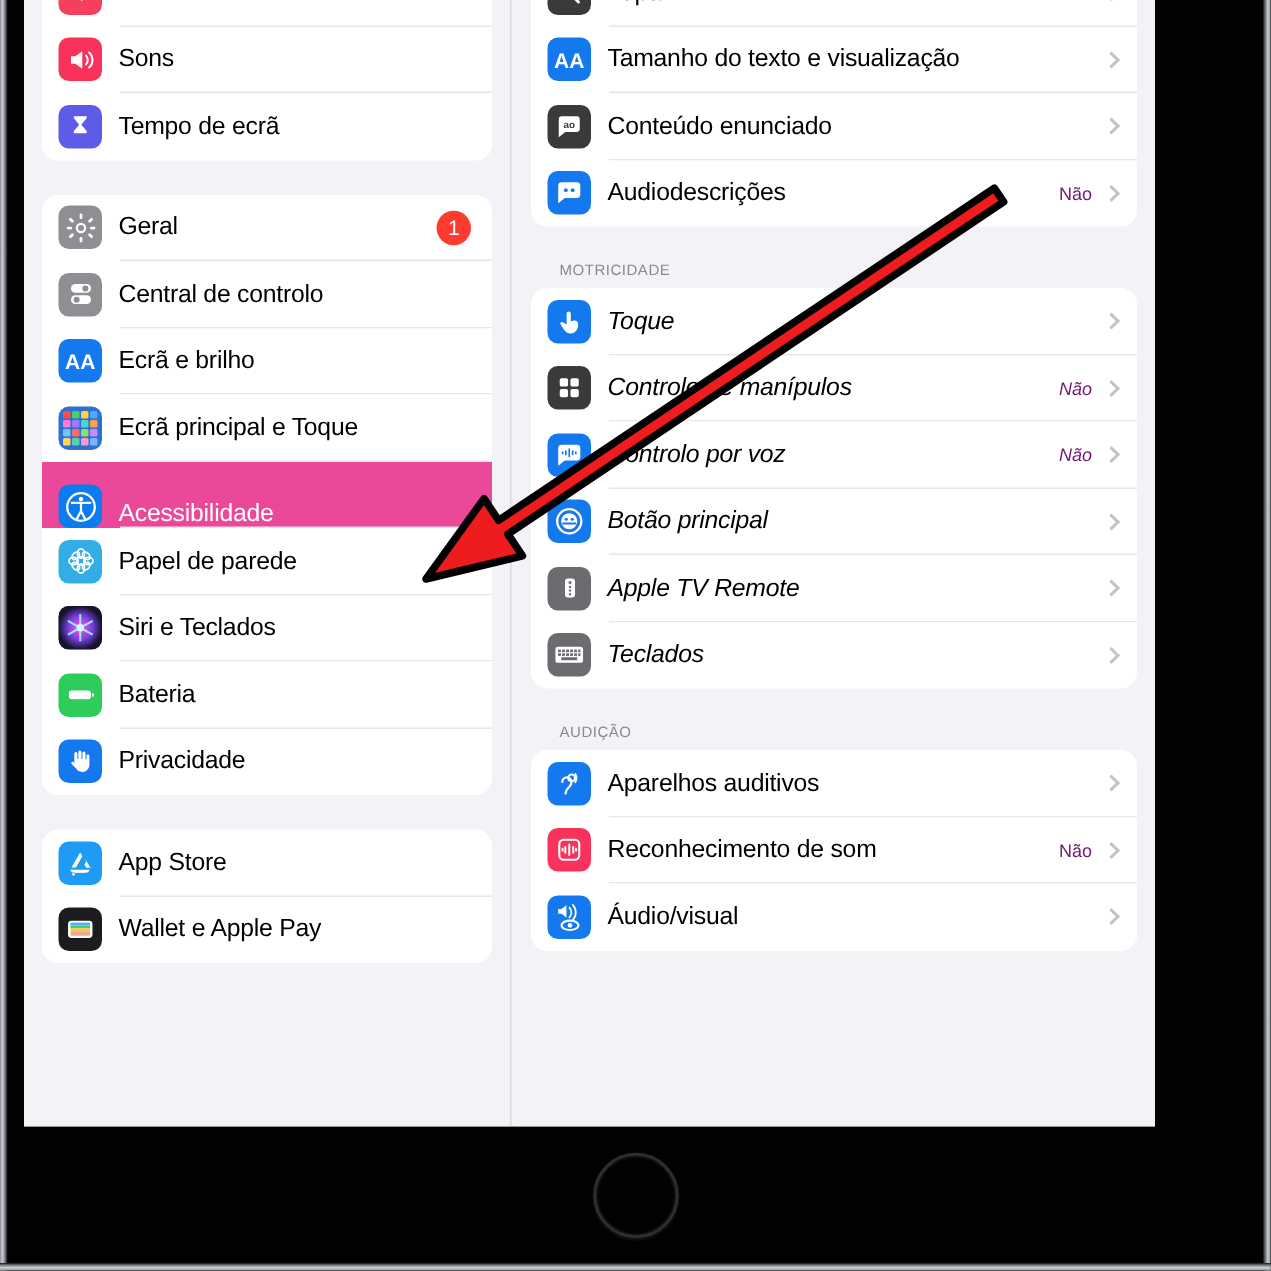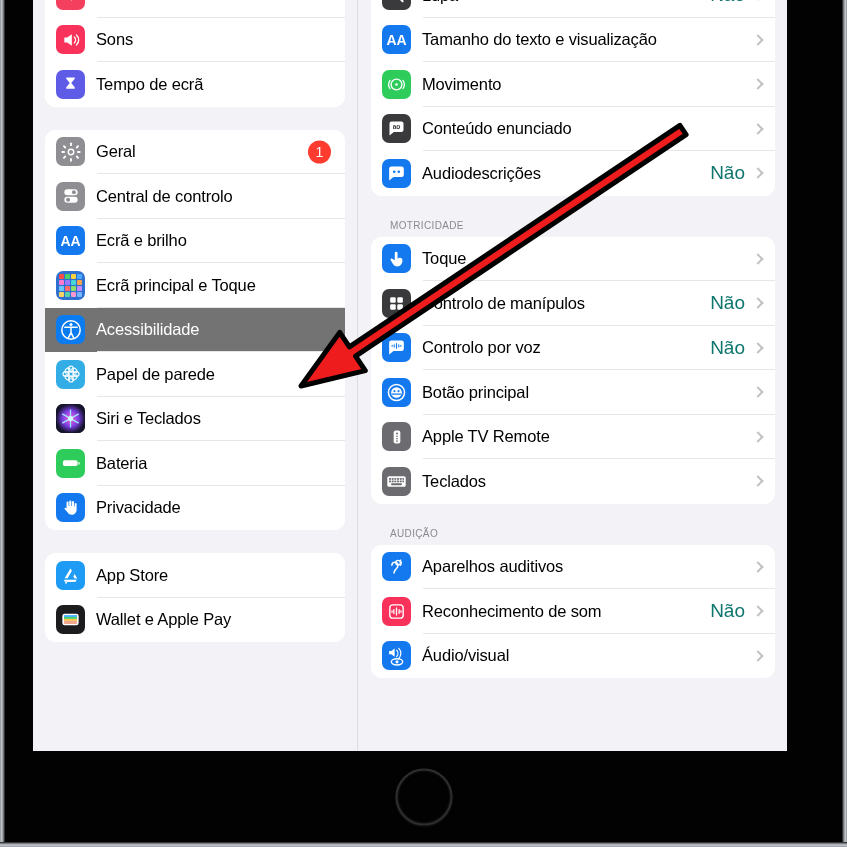--- a/index.html
+++ b/index.html
@@ -15,21 +15,21 @@
   }
   .bezel-edge-l { position:absolute; left:0; top:0; bottom:0; width:5px;
     background: linear-gradient(to right,#8d9095 0%,#c8cbd0 35%,#6e7176 70%,#131315 100%); }
   .bezel-edge-r { position:absolute; right:0; top:0; bottom:0; width:5px;
     background: linear-gradient(to left,#8d9095 0%,#c8cbd0 35%,#6e7176 70%,#131315 100%); }
   .bezel-edge-b { position:absolute; left:0; right:0; bottom:0; height:5px;
     background: linear-gradient(to top,#9598a0 0%,#c9ccd2 40%,#6c6f74 75%,#111 100%); }
 
   #screen {
     position: absolute;
-    left: 33px; top: 0; width: 754px; height: 751px;
+    left: 16px; top: 0; width: 754px; height: 751px;
     background: #f2f2f7;
     overflow: hidden;
   }
 
   
   #sidebar {
     position: absolute; left: 0; top: 0; width: 325px; height: 100%;
     background: #f2f2f7;
     border-right: 1px solid #dcdce1;
   }
@@ -40,21 +40,21 @@
     overflow: hidden;
   }
   .row {
     position: relative;
     display: flex;
     align-items: center;
     height: 44.5px;
     padding-left: 11px;
     background: #fff;
   }
-  .row.sel { background: #737373; }
+  .row.sel { background: #ec4899; align-items: flex-end; }
   .row .sep {
     position: absolute; left: 52px; right: 0; bottom: 0; height: 1px;
     background: #e6e6e9;
   }
   .row:last-child .sep { display: none; }
   .icon {
     width: 29px; height: 29px; min-width: 29px;
     border-radius: 7px;
     margin-right: 11px;
     display: flex; align-items: center; justify-content: center;
@@ -98,21 +98,21 @@
   .drow .sep {
     position: absolute; left: 52px; right: 0; bottom: 0; height: 1px;
     background: #e6e6e9;
   }
   .drow:last-child .sep { display: none; }
   .dlbl { font-size: 16.5px; color:#000; letter-spacing:-0.15px; white-space:nowrap; }
   .right {
     margin-left: auto; display:flex; align-items:center; gap:9px;
     padding-right: 13px;
   }
-  .val { font-size: 19px; color: #0f766e; }
+  .val { font-size: 12px; color: #701a75; }
   .chev {
     width: 8px; height: 8px;
     border-top: 2px solid #c2c2c7;
     border-right: 2px solid #c2c2c7;
     transform: rotate(45deg);
   }
 
   
   .i-txt { font-size: 14px; font-weight: 700; }
   .dots { display:grid; grid-template-columns:repeat(4,1fr); gap:1px; padding:3px; width:100%; height:100%; }
@@ -348,34 +348,20 @@
             <span class="icon" style="background: rgb(20, 121, 239);">
               <span class="i-txt">AA</span>
             </span>
             <span class="dlbl">Tamanho do texto e visualização</span>
             <span class="right">
               <span class="chev"></span>
             </span>
             <span class="sep"></span>
           </div>
           <div class="drow">
-            <span class="icon" style="background: rgb(46, 204, 91);">
-              <svg width="21" height="21" viewBox="0 0 24 24">
-                <circle cx="12" cy="12" r="6.2" fill="none" stroke="#fff" stroke-width="1.5"></circle>
-                <circle cx="12" cy="12" r="1.5" fill="#fff"></circle>
-                <path d="M4.6 7.2A8.6 8.6 0 0 0 4.6 16.8M19.4 7.2a8.6 8.6 0 0 1 0 9.6" stroke="#fff" stroke-width="1.4" fill="none" stroke-linecap="round"></path>
-              </svg>
-            </span>
-            <span class="dlbl">Movimento</span>
-            <span class="right">
-              <span class="chev"></span>
-            </span>
-            <span class="sep"></span>
-          </div>
-          <div class="drow">
             <span class="icon" style="background: rgb(58, 58, 60);">
               <svg width="21" height="21" viewBox="0 0 24 24">
                 <path fill="#fff" d="M4 6.4A2.4 2.4 0 0 1 6.4 4h11.2A2.4 2.4 0 0 1 20 6.4v7.2a2.4 2.4 0 0 1-2.4 2.4H9l-5 4V6.4z"></path>
                 <text x="12" y="13" font-size="7.5" font-weight="bold" text-anchor="middle" fill="#3a3a3c" font-family="Liberation Sans,sans-serif">ao</text>
               </svg>
             </span>
             <span class="dlbl">Conteúdo enunciado</span>
             <span class="right">
               <span class="chev"></span>
             </span>
@@ -390,21 +376,21 @@
               </svg>
             </span>
             <span class="dlbl">Audiodescrições</span>
             <span class="right">
               <span class="val">Não</span>
               <span class="chev"></span>
             </span>
           </div>
         </div>
         <div class="sec-hd" style="margin-top: 24px;">MOTRICIDADE</div>
-        <div class="card" style="margin-top: 0px;">
+        <div class="card" style="margin-top: 0px; font-style: italic;">
           <div class="drow">
             <span class="icon" style="background: rgb(20, 121, 239);">
               <svg width="21" height="21" viewBox="0 0 24 24">
                 <path fill="#fff" d="M10 12.4V5.8a1.6 1.6 0 0 1 3.2 0v6.1l1.6-.6c2.4-.8 4 .6 4 2.8 0 3.4-2 6.9-5.6 6.9-2.6 0-4.3-1.3-5.6-3.4l-2.3-3.8c-.6-1 .8-2.3 1.8-1.4L10 14z"></path>
               </svg>
             </span>
             <span class="dlbl">Toque</span>
             <span class="right">
               <span class="chev"></span>
             </span>

